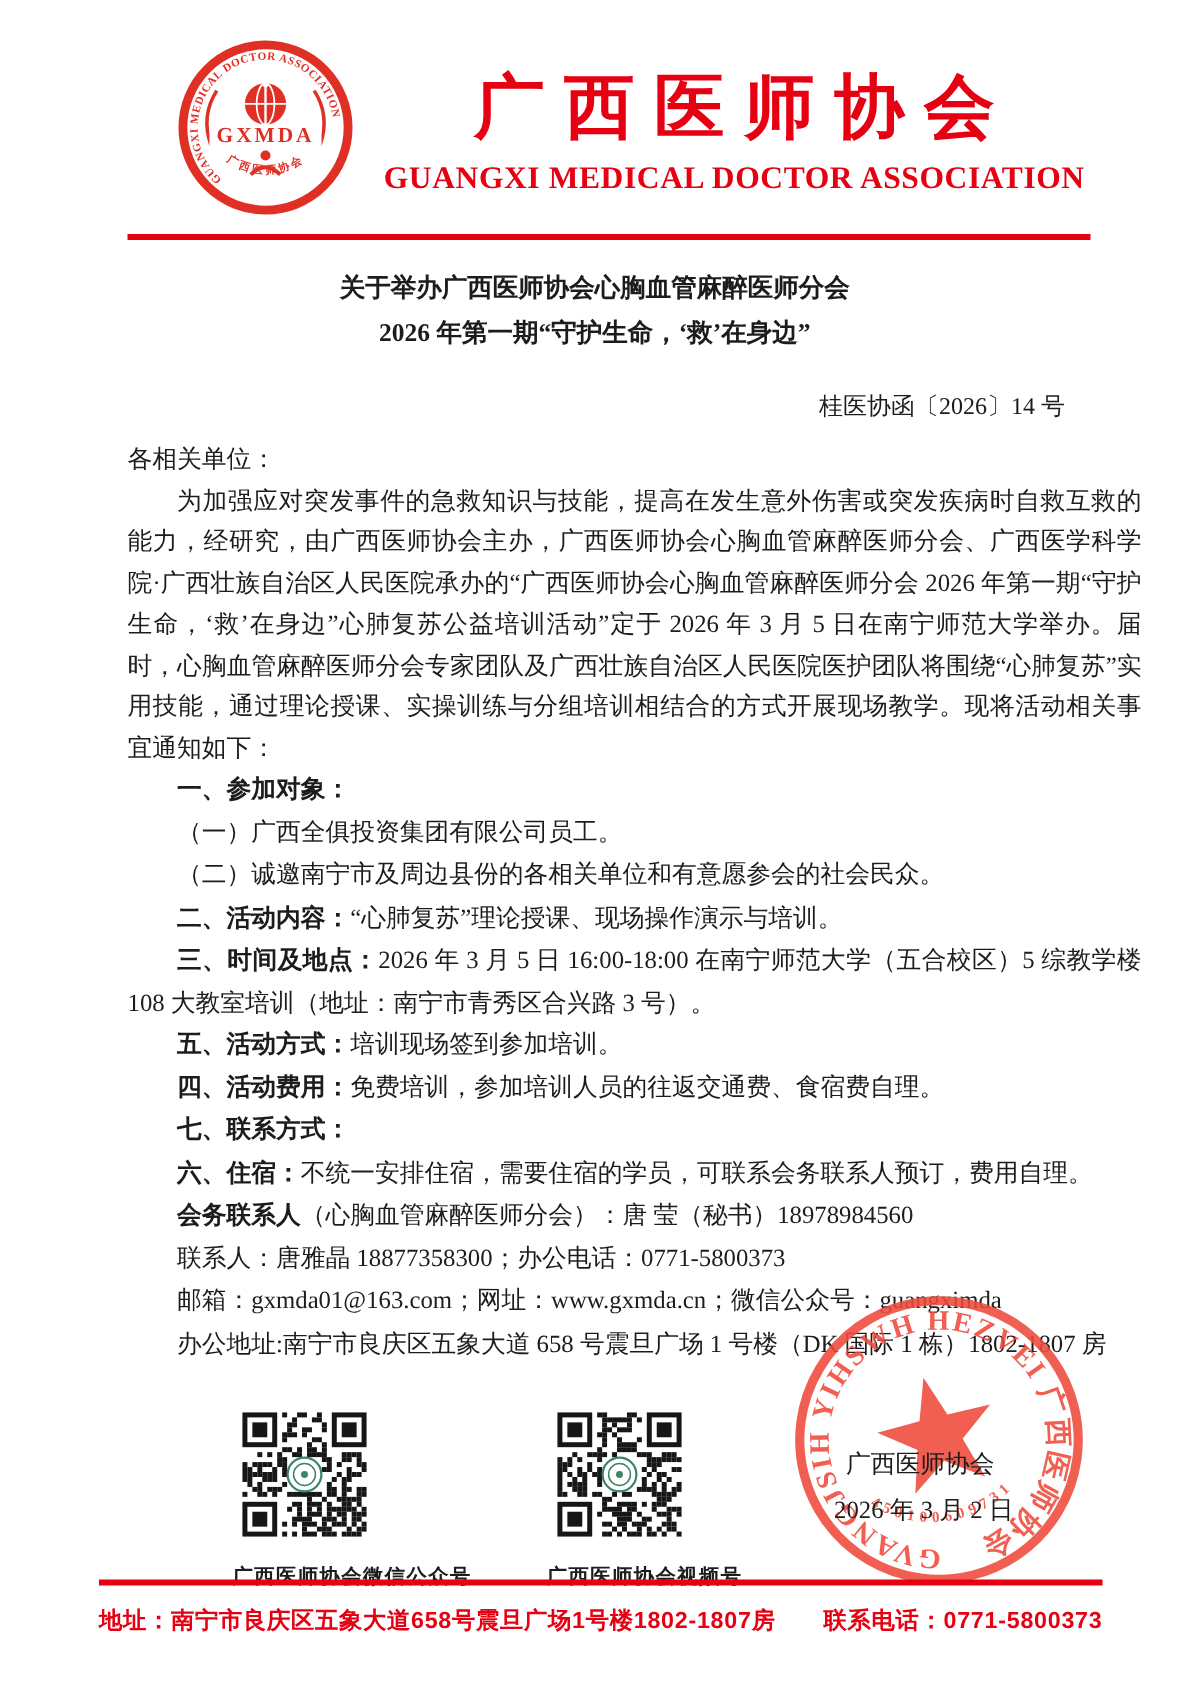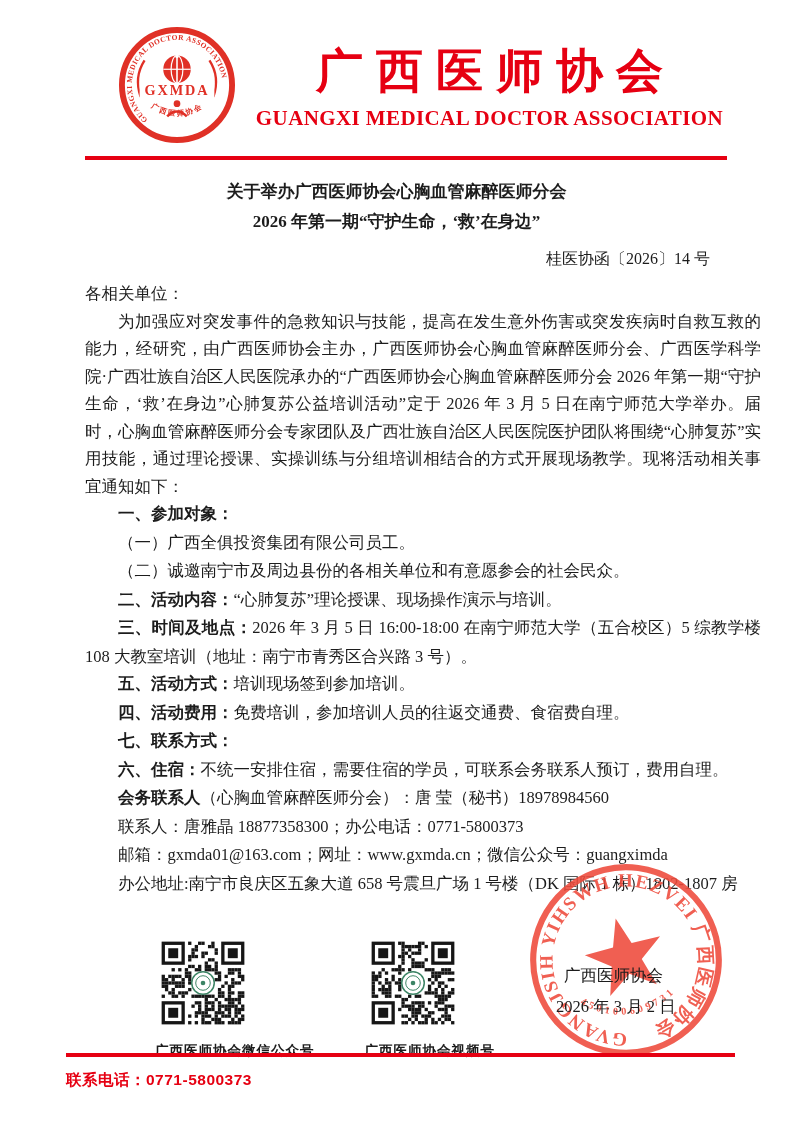--- a/index.html
+++ b/index.html
@@ -17,21 +17,21 @@
   }
   
   .header{display:flex;align-items:center;padding:26px 66px 0 118px;gap:16px;}
   .logo{width:118px;height:118px;flex:0 0 auto;}
   .header-text{flex:1;text-align:center;color:var(--red);}
   .org-cn{font-size:47px;font-weight:bold;letter-spacing:13px;white-space:nowrap;text-indent:13px;}
   .org-en{font-size:21px;font-weight:bold;letter-spacing:.4px;margin-top:3px;white-space:nowrap;}
   .rule{height:4px;background:var(--red);margin:12px 66px 0 85px;}
   
   .doc-title{margin-top:17px;text-align:center;font-weight:bold;font-size:17px;line-height:30px;}
-  .doc-no{margin-top:12px;padding-right:83px;text-align:right;font-size:16px;}
+  .doc-no{margin-top:24px;padding-right:83px;text-align:right;font-size:16px;}
   
   .body{padding:10px 32px 0 85px;font-size:16.5px;line-height:27.5px;text-align:justify;}
   .body p{margin:0;}
   .para{text-indent:2em;}
   .line{text-indent:2em;}
   .lbl{font-family:Liberation Mono, monospace;font-weight:bold;}
   
   .qr-area{position:absolute;left:155px;top:935px;display:flex;gap:50px;}
   .qr-item{text-align:center;}
   .qr-box{width:96px;height:96px;display:block;}
@@ -567,17 +567,18 @@
   </div>
 
   <div class="signature">
     <div class="sig-org">广西医师协会</div>
     <div>2026 年 3 月 2 日</div>
   </div>
 
   <div class="footer">
     <div class="footer-rule"></div>
     <div class="footer-row">
+      <span>地址：南宁市良庆区五象大道658号震旦广场1号楼1802-1807房</span>
       <span>联系电话：0771-5800373</span>
     </div>
   </div>
 
 </div>
 
 </body></html>

